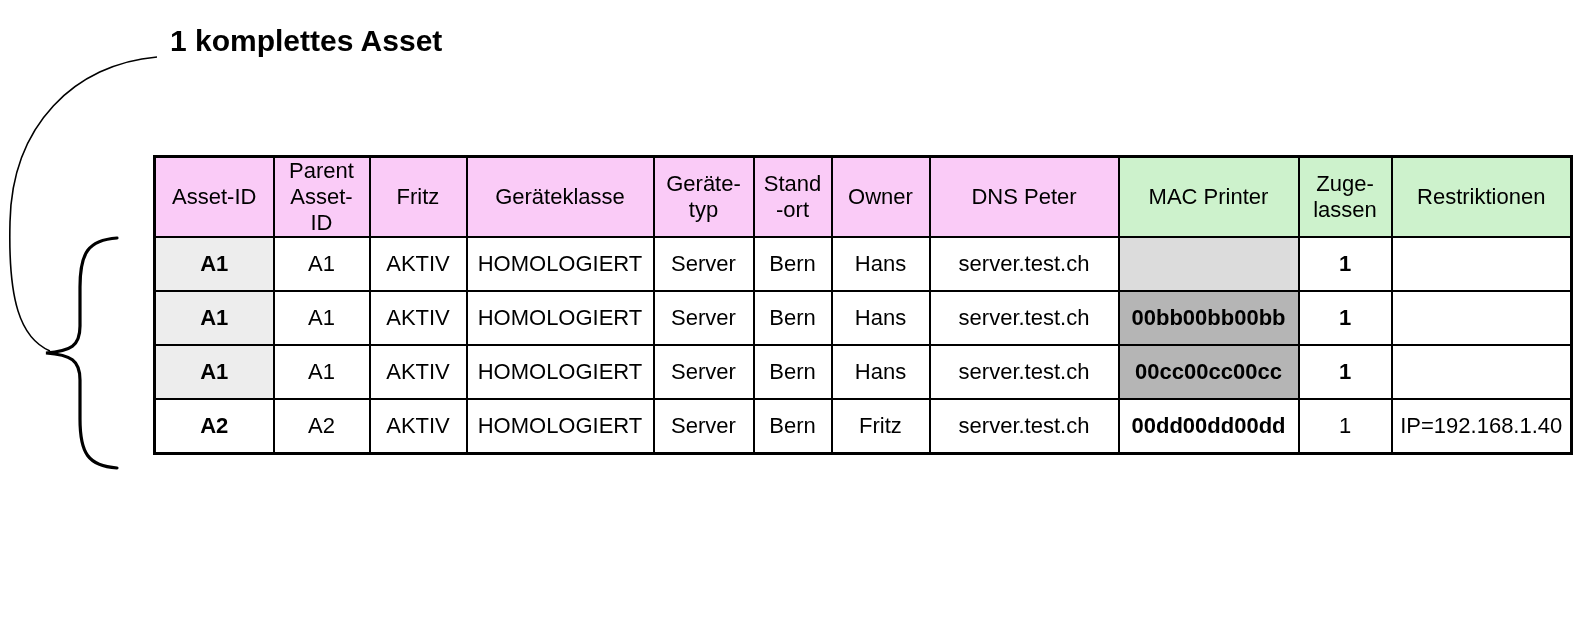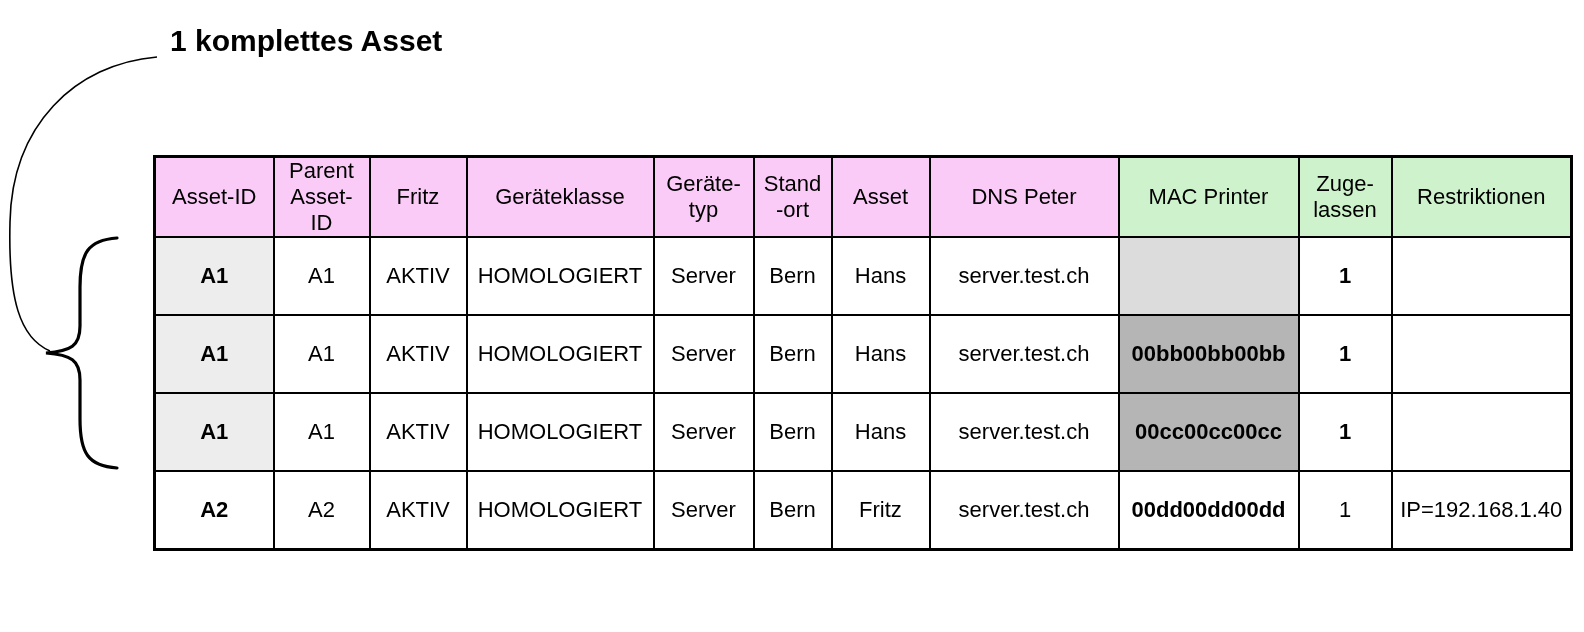--- a/index.html
+++ b/index.html
@@ -22,21 +22,21 @@
   .asset-table th, .asset-table td {
     border:2px solid #000;
     text-align:center; vertical-align:middle;
     font-size:22px; line-height:26px;
     padding:0 4px;
     white-space:pre-line;
     overflow:hidden;
     background:#ffffff;
   }
   .asset-table thead tr { height:80px; }
-  .asset-table tbody tr { height:78px; }
+  .asset-table tbody tr { height:54px; }
   .asset-table th { font-weight:normal; }
   .bold { font-weight:bold; }
   .pink  { background:#facbf7 !important; }
   .green { background:#cdf2cc !important; }
   .g-light { background:#ededed !important; }
   .g-mid   { background:#dcdcdc !important; }
   .g-dark  { background:#b5b5b5 !important; }
 </style>
 </head>
 <body>
@@ -71,21 +71,21 @@
         <th class="pink bold">Asset-ID</th>
         <th class="pink">Parent
 Asset-
 ID</th>
         <th class="pink">Fritz</th>
         <th class="pink">Geräteklasse</th>
         <th class="pink">Geräte-
 typ</th>
         <th class="pink">Stand
 -ort</th>
-        <th class="pink">Asset</th>
+        <th class="pink">Owner</th>
         <th class="pink">DNS Peter</th>
         <th class="green bold">MAC Printer</th>
         <th class="green">Zuge-
 lassen</th>
         <th class="green">Restriktionen</th>
       </tr>
     </thead>
     <tbody>
       <tr>
         <td class="bold g-light">A1</td>

